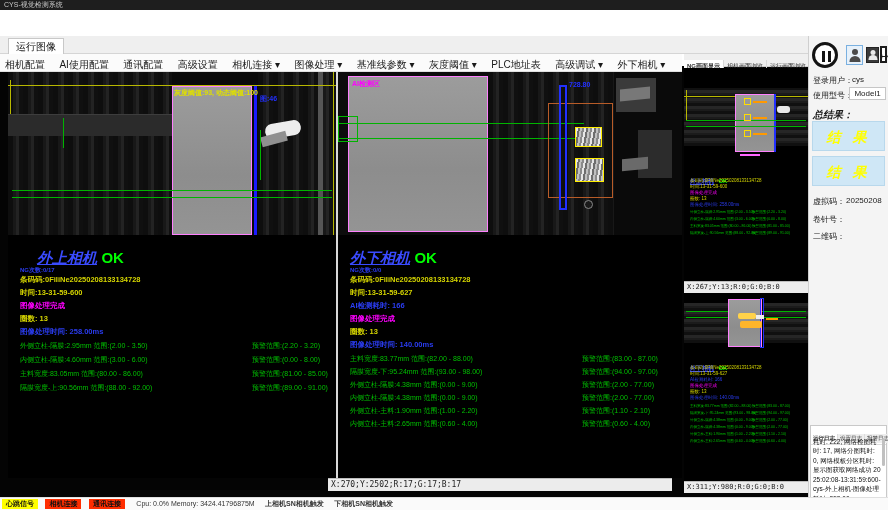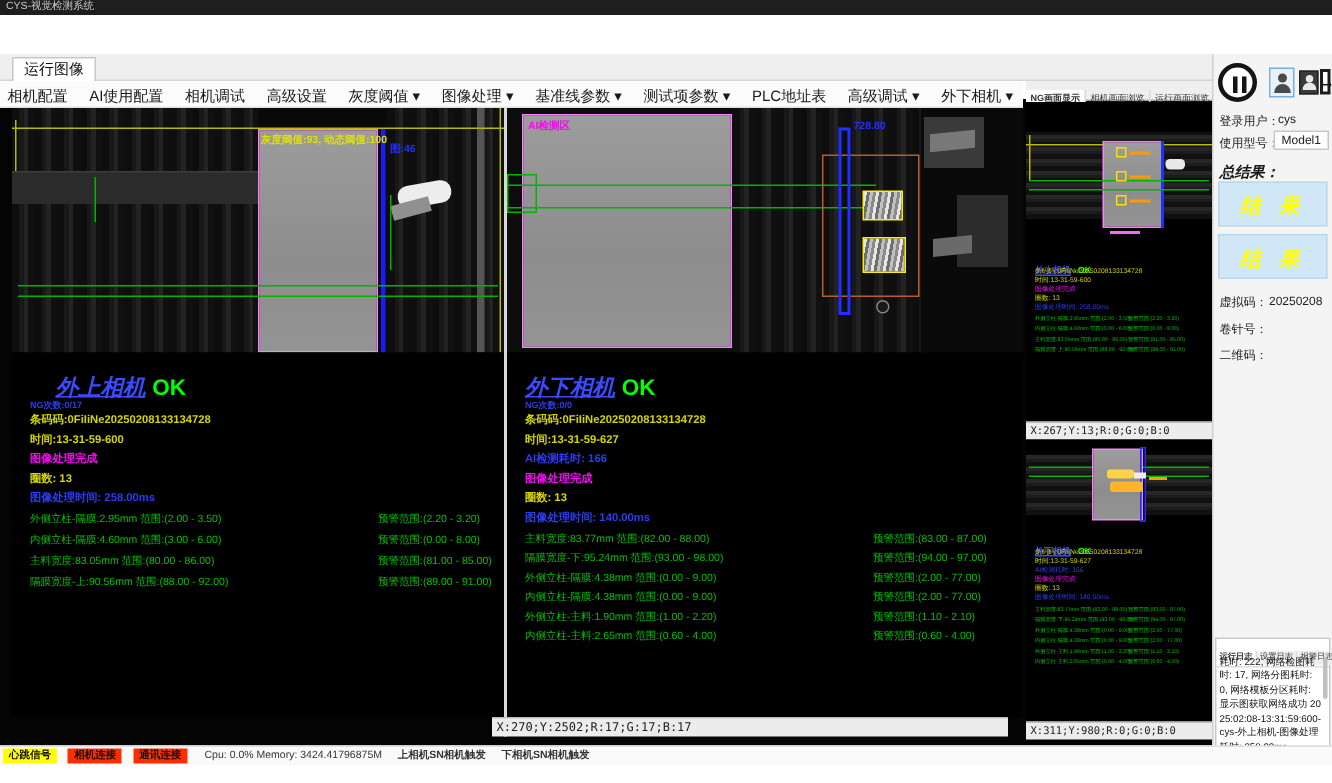--- a/index.html
+++ b/index.html
@@ -82,26 +82,26 @@
 
 
   <div class="abs tabstrip"></div>
   <div class="abs run-tab">运行图像</div>
 
   <div class="abs workspace"></div>
 
   <div class="abs toolbar">
     <span class="tool-item">相机配置</span>
     <span class="tool-item">AI使用配置</span>
-    <span class="tool-item">相机调试</span>
+    <span class="tool-item">通讯配置</span>
     <span class="tool-item">高级设置</span>
-    <span class="tool-item">灰度阈值 ▾</span>
+    <span class="tool-item">相机连接 ▾</span>
     <span class="tool-item">图像处理 ▾</span>
     <span class="tool-item">基准线参数 ▾</span>
-    <span class="tool-item">测试项参数 ▾</span>
+    <span class="tool-item">灰度阈值 ▾</span>
     <span class="tool-item">PLC地址表</span>
     <span class="tool-item">高级调试 ▾</span>
     <span class="tool-item">外下相机 ▾</span>
     
   </div>
 
   <div class="abs cam" style="left:8px;top:72px;width:328px;height:163px;">
     <div class="abs streaks-v" style="left:0;top:0;width:164px;height:163px;"></div>
     <div class="abs" style="left:0;top:42px;width:164px;height:22px;background:#2b2b2b;border-top:1px solid #3d3d3d;"></div>
     <div class="abs streaks-v" style="left:250px;top:0;width:78px;height:163px;"></div>

